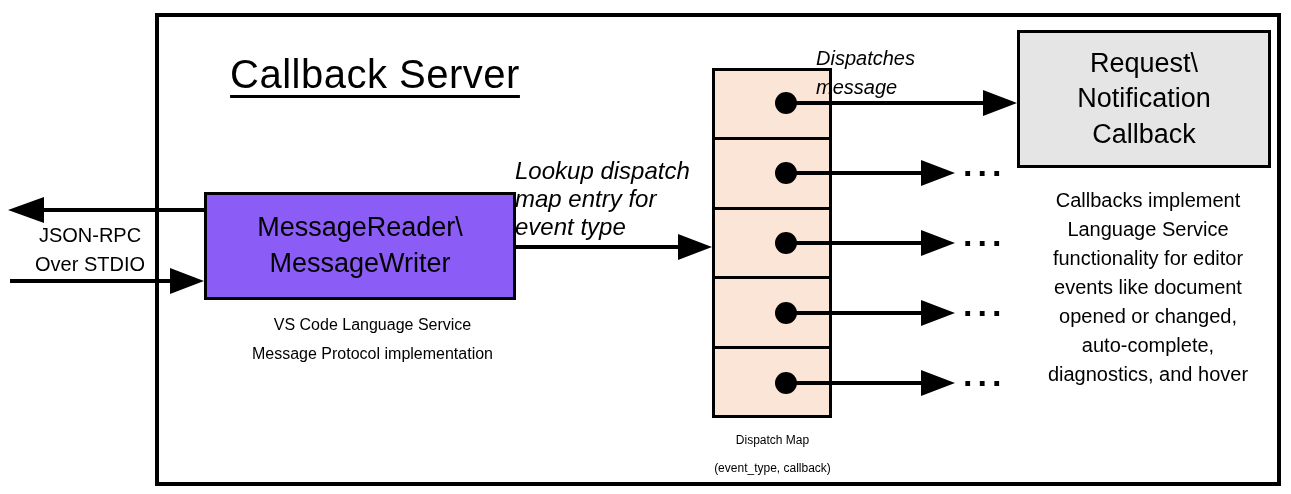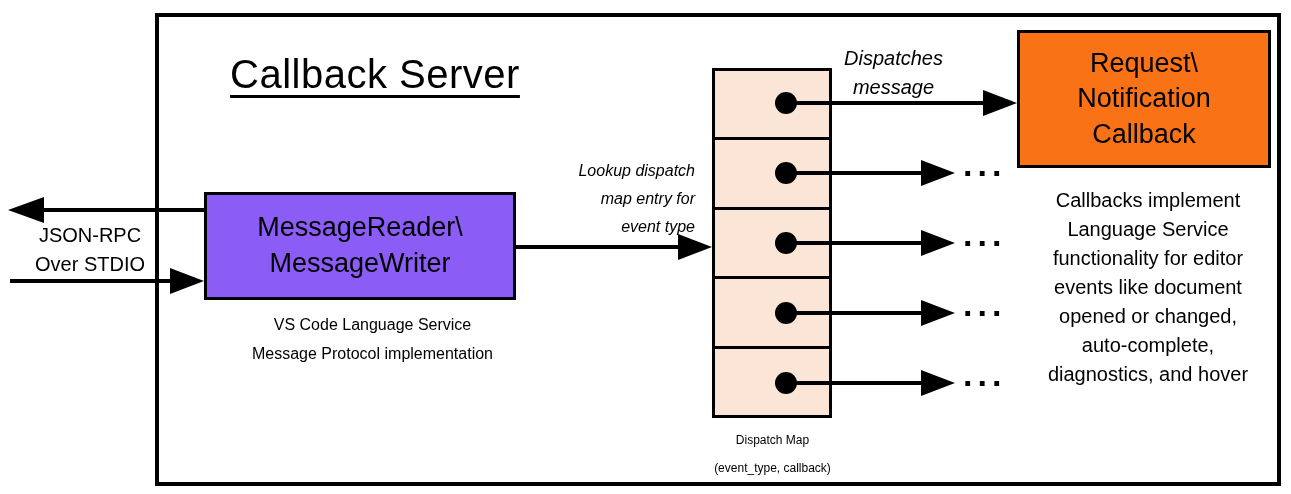--- a/index.html
+++ b/index.html
@@ -30,43 +30,43 @@
   .reader-caption{
     left:195px;top:310px;width:355px;text-align:center;
     font-size:16px;line-height:29px;
   }
 
   .io-label{
     left:10px;top:221px;width:160px;text-align:center;
     font-size:20px;line-height:29px;
   }
   .lookup-label{
-    left:515px;top:157px;width:180px;text-align:right;
-    font-style:italic;font-size:16px;line-height:28px;
+    left:515px;top:157px;width:180px;text-align:left;
+    font-style:italic;font-size:24px;line-height:28px;
   }
   .dispatches-label{
-    left:816px;top:44px;width:155px;text-align:center;
+    left:816px;top:44px;width:155px;text-align:left;
     font-style:italic;font-size:20px;line-height:29px;
   }
 
   .dispatch-map{
     left:712px;top:68px;width:120px;height:350px;box-sizing:border-box;
     border:3px solid #000;background:#fbe5d6;
     display:flex;flex-direction:column;
   }
   .dm-cell{flex:1;}
   .dm-cell + .dm-cell{border-top:3px solid #000;}
   .dm-caption{
     left:650px;top:426px;width:245px;text-align:center;
     font-size:12px;line-height:28px;
   }
 
   .callback-box{
     left:1017px;top:30px;width:254px;height:138px;box-sizing:border-box;
-    border:3px solid #000;background:#f97316;
+    border:3px solid #000;background:#e5e5e5;
     display:flex;align-items:center;justify-content:center;text-align:center;
     font-size:27px;line-height:1.3;
   }
   .callbacks-note{
     left:1028px;top:186px;width:240px;text-align:center;
     font-size:20px;line-height:29px;
   }
 
   .ellipsis{
     left:963px;width:60px;height:34px;

